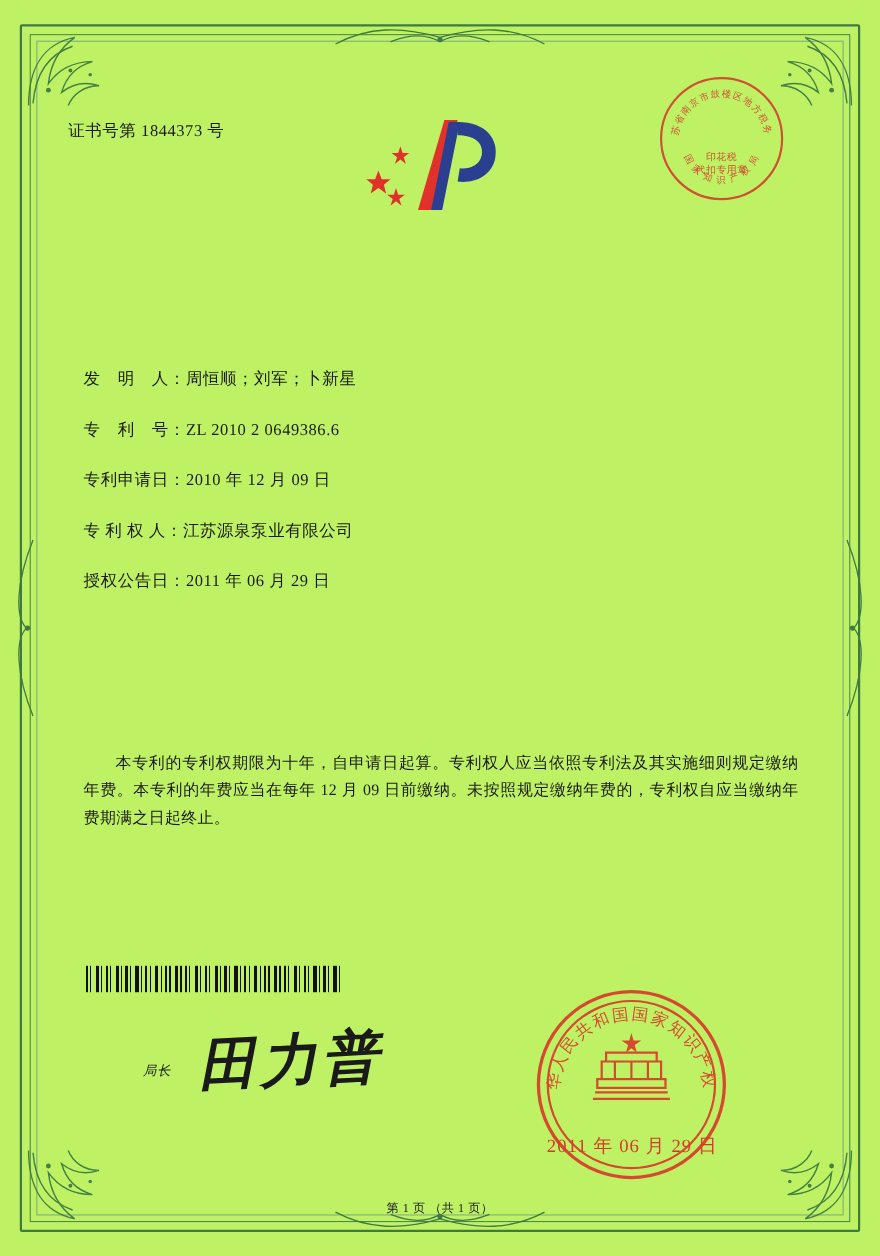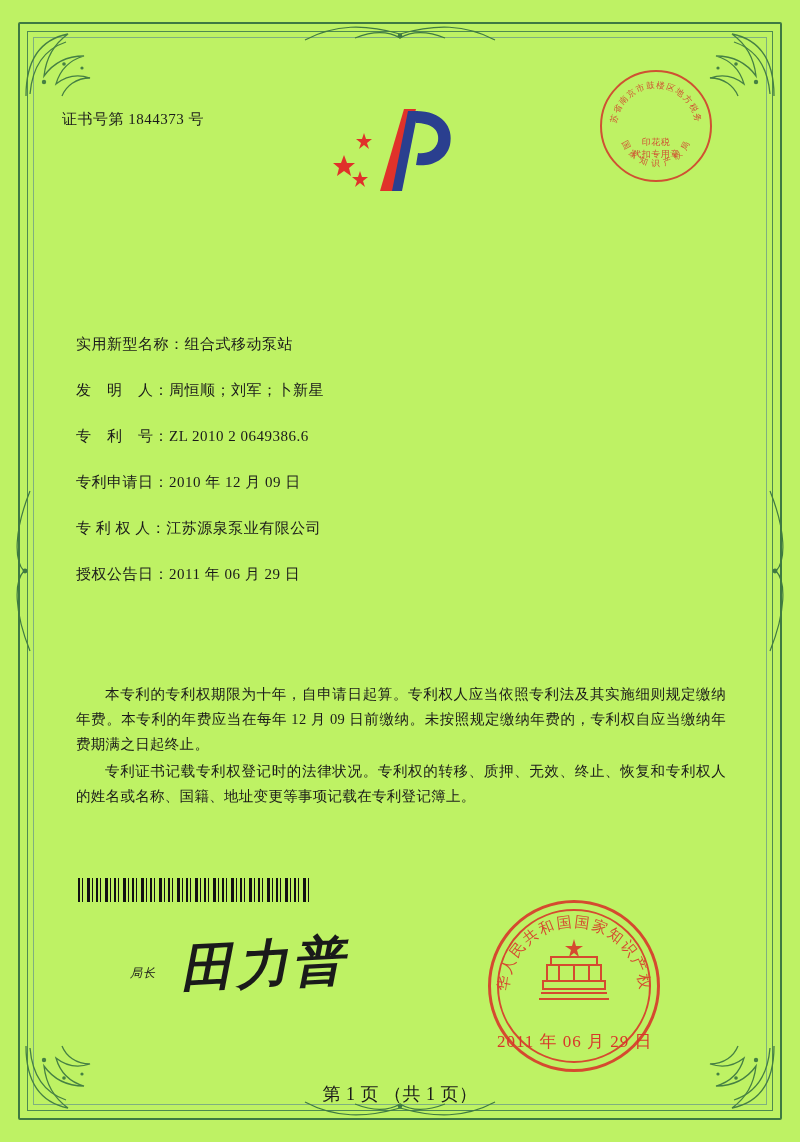--- a/index.html
+++ b/index.html
@@ -212,21 +212,21 @@
     font-size: 17px;
     color: #d8382a;
     letter-spacing: 1px;
   }
 
   .page-footer {
     position: absolute;
     left: 0; right: 0;
     bottom: 36px;
     text-align: center;
-    font-size: 18px;
+    font-size: 11px;
     letter-spacing: .5px;
   }
 </style>
 </head>
 <body>
 
 <div class="page">
 
   <div class="border-outer"></div>
   <div class="border-inner"></div>
@@ -325,42 +325,38 @@
       </text>
     </svg>
     <div class="center-text">
       印花税<br>代扣专用章
     </div>
   </div>
 
 
   <div class="fields">
     <div class="field-row">
-      <span class="field-label">实用新型名称：</span><span class="field-value">组合式移动泵站</span>
-    </div>
-    <div class="field-row">
       <span class="field-label">发　明　人：</span><span class="field-value">周恒顺；刘军；卜新星</span>
     </div>
     <div class="field-row">
       <span class="field-label">专　利　号：</span><span class="field-value">ZL 2010 2 0649386.6</span>
     </div>
     <div class="field-row">
       <span class="field-label">专利申请日：</span><span class="field-value">2010 年 12 月 09 日</span>
     </div>
     <div class="field-row">
       <span class="field-label">专 利 权 人：</span><span class="field-value">江苏源泉泵业有限公司</span>
     </div>
     <div class="field-row">
       <span class="field-label">授权公告日：</span><span class="field-value">2011 年 06 月 29 日</span>
     </div>
   </div>
 
   <div class="paragraphs">
     <p class="para">本专利的专利权期限为十年，自申请日起算。专利权人应当依照专利法及其实施细则规定缴纳年费。本专利的年费应当在每年 12 月 09 日前缴纳。未按照规定缴纳年费的，专利权自应当缴纳年费期满之日起终止。</p>
-    <p class="para">专利证书记载专利权登记时的法律状况。专利权的转移、质押、无效、终止、恢复和专利权人的姓名或名称、国籍、地址变更等事项记载在专利登记簿上。</p>
   </div>
 
   <div class="barcode"></div>
 
   <div class="director-label">局长</div>
   <div class="signature">田力普</div>
 
   <div class="red-seal-bottom">
     <svg viewBox="0 0 166 166">
       <circle cx="83" cy="83" r="76" fill="none" stroke="#d8382a" stroke-width="2"></circle>

